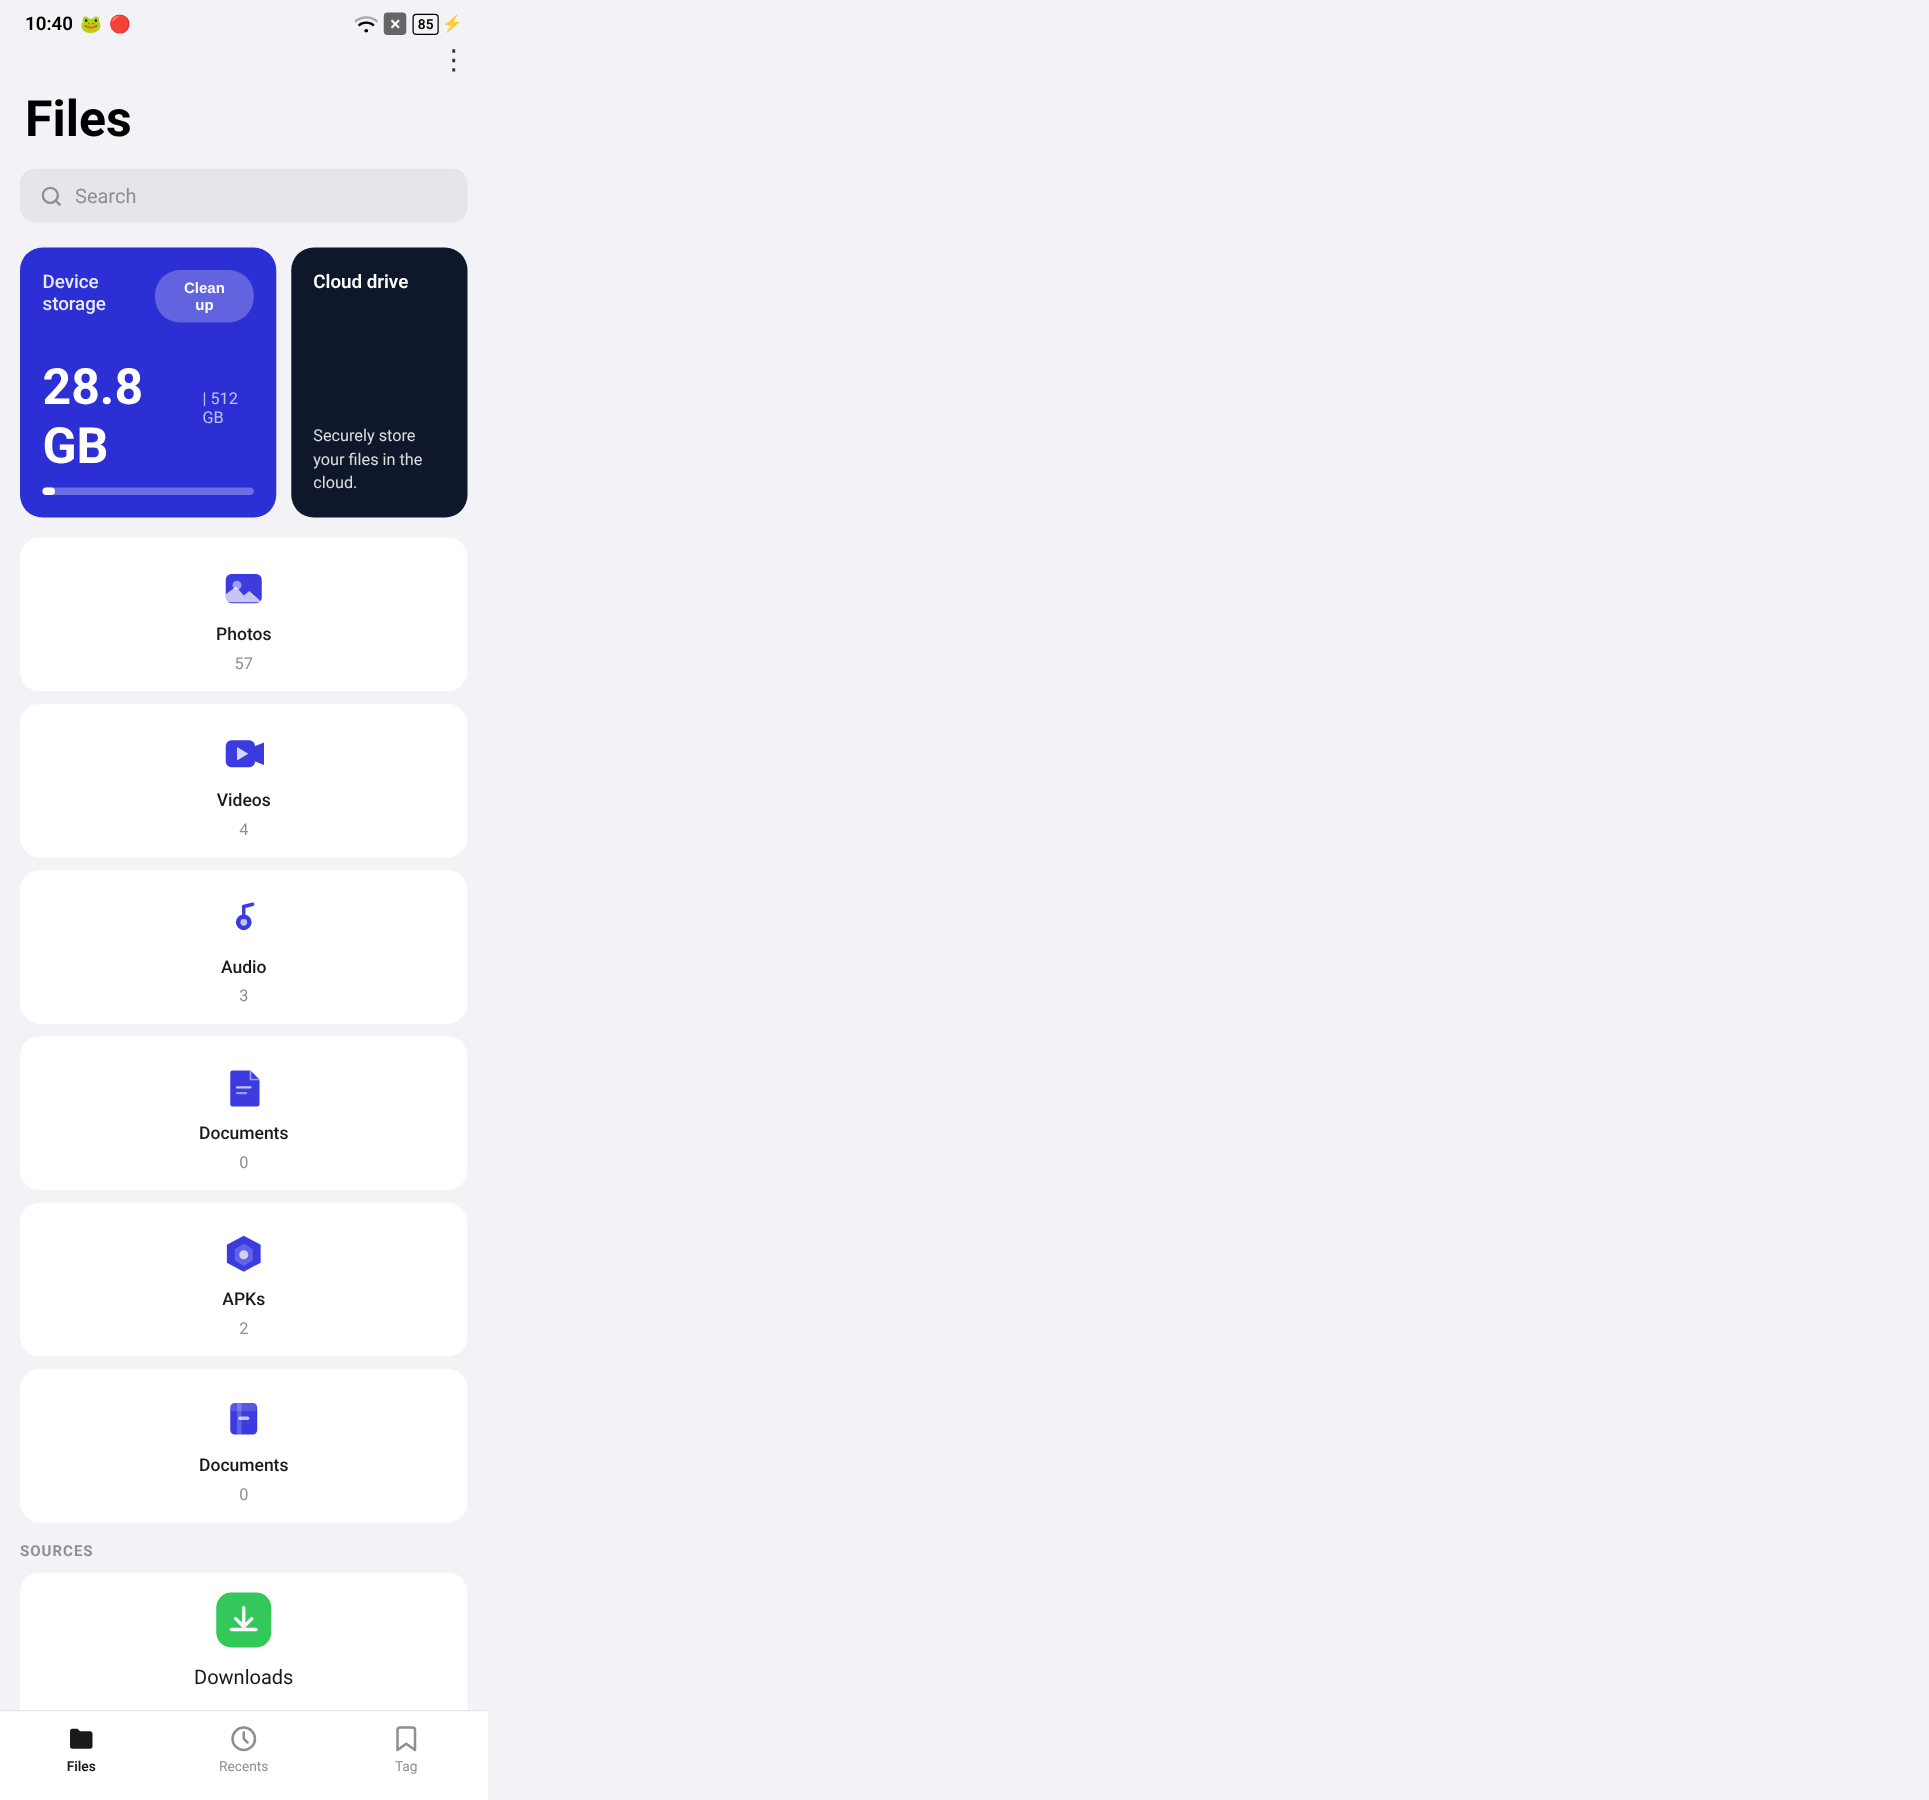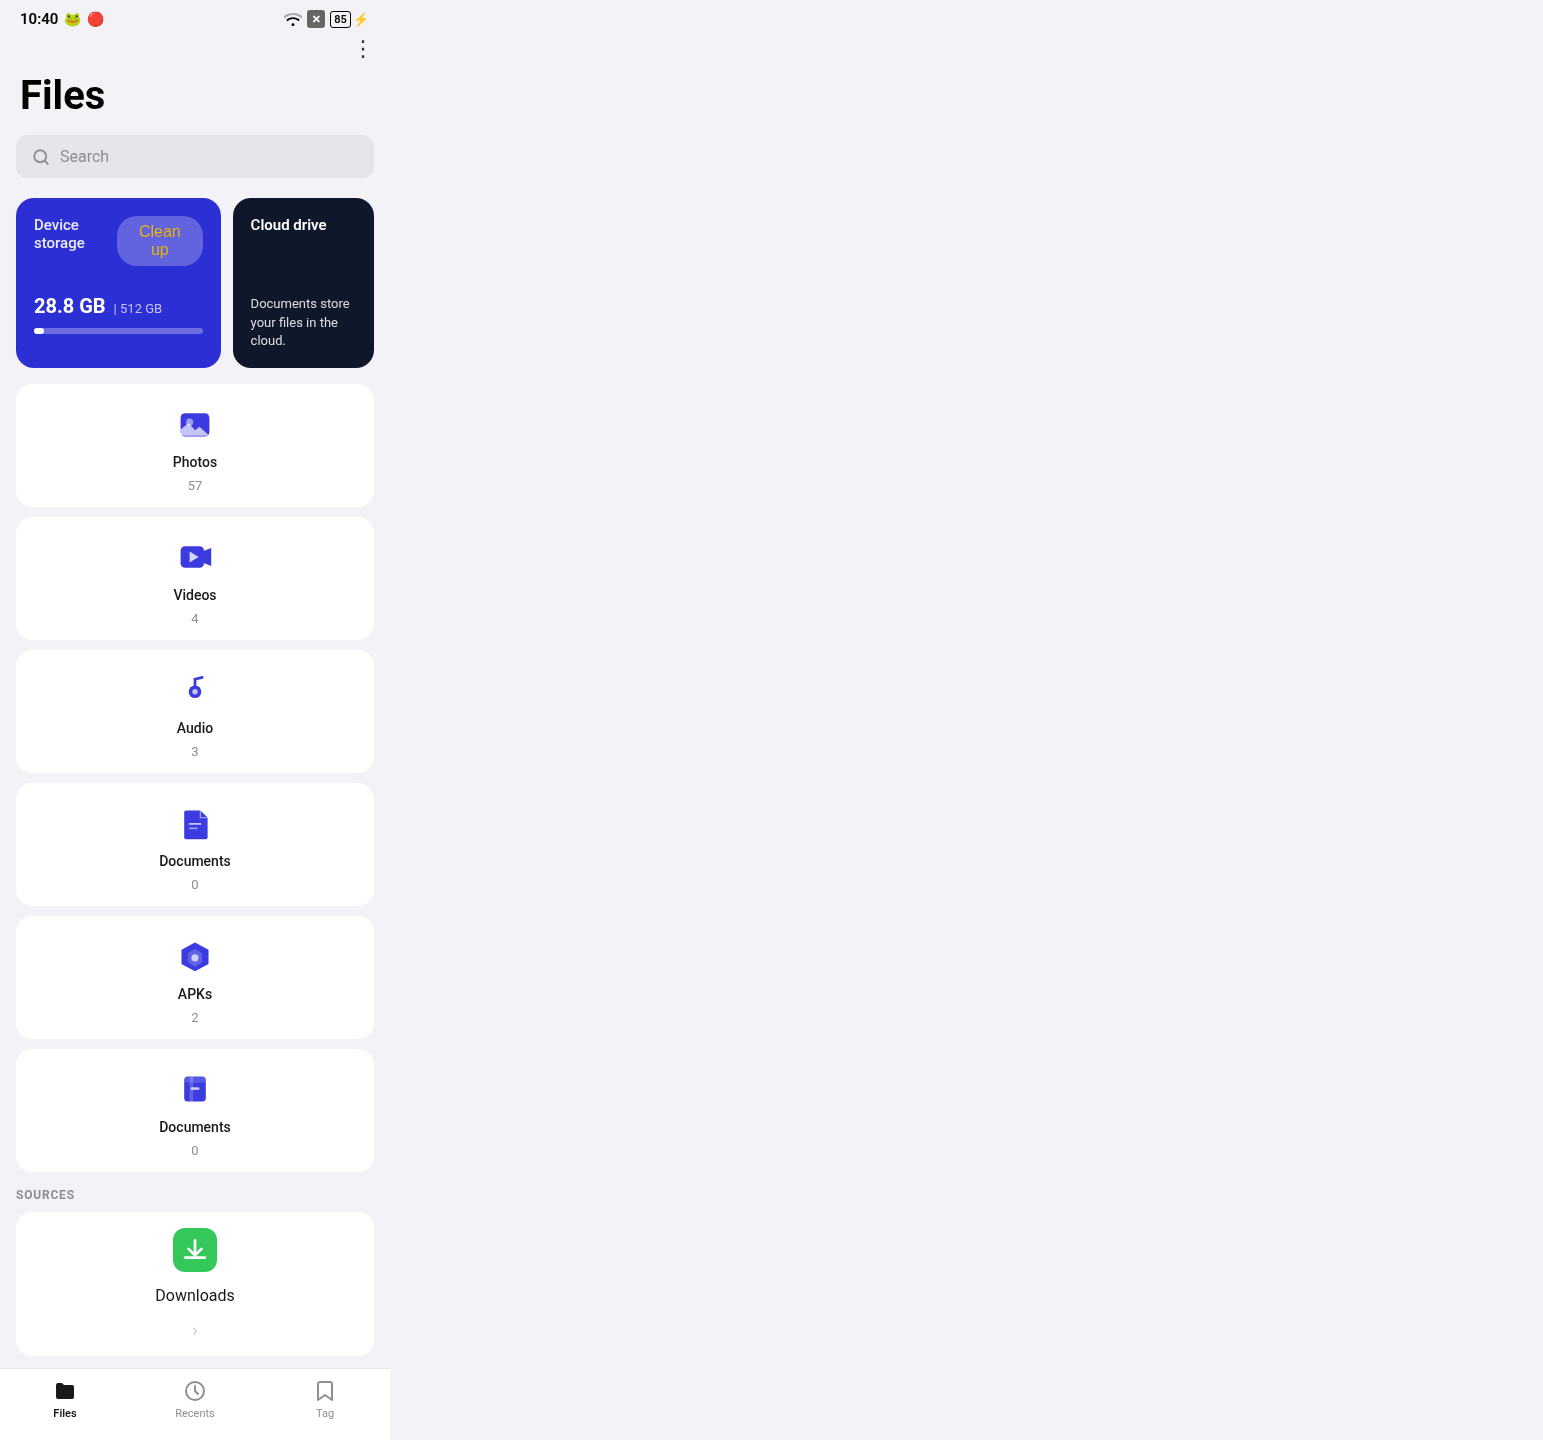--- a/index.html
+++ b/index.html
@@ -112,38 +112,38 @@
       align-items: flex-start;
     }
     .card-title {
       font-size: 15px;
       font-weight: 500;
       color: #fff;
       opacity: 0.9;
     }
     .cleanup-btn {
       background: rgba(255,255,255,0.25);
-      color: #eab308;
+      color: #ffffff;
       border: none;
       border-radius: 20px;
       padding: 7px 16px;
-      font-size: 16px;
-      font-weight: 400;
+      font-size: 12px;
+      font-weight: 700;
       cursor: pointer;
     }
     .storage-info {
       margin-top: 28px;
     }
     .storage-used {
       display: flex;
       align-items: baseline;
       gap: 8px;
     }
     .storage-gb {
-      font-size: 20px;
+      font-size: 40px;
       font-weight: 700;
       color: #fff;
     }
     .storage-total {
       font-size: 13px;
       color: rgba(255,255,255,0.7);
     }
     .storage-bar-bg {
       margin-top: 10px;
       background: rgba(255,255,255,0.3);
@@ -366,21 +366,21 @@
         </span>
       </div>
       <div class="storage-bar-bg">
         <div class="storage-bar-fill" style="width: 6%;"></div>
       </div>
     </div>
   </div>
 
   <div class="cloud-drive-card">
     <span class="cloud-title">Cloud drive</span>
-    <span class="cloud-subtitle">Documents store your files in the cloud.</span>
+    <span class="cloud-subtitle">Securely store your files in the cloud.</span>
   </div>
 
 </div>
 
 <div class="category-grid">
 
   <div class="category-item">
     <div class="category-icon">
       <svg class="cat-icon-svg" viewBox="0 0 40 40">
         <rect x="4" y="8" width="32" height="26" rx="5" fill="#3b3be0"></rect>

